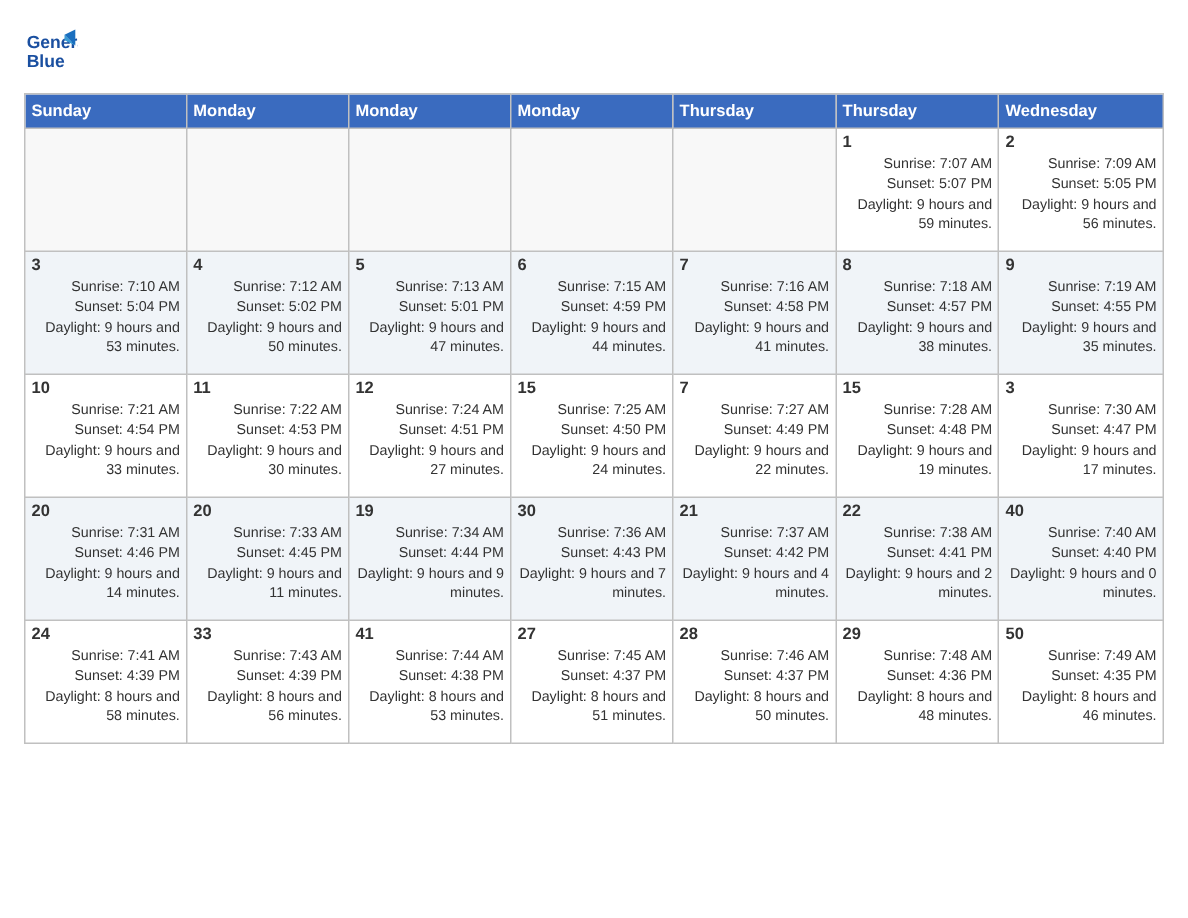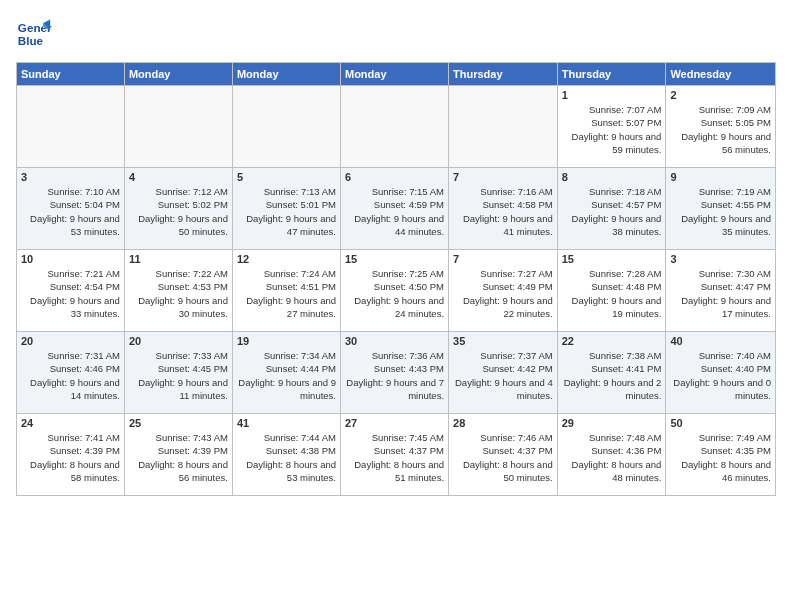--- a/index.html
+++ b/index.html
@@ -208,39 +208,39 @@
           </td>
           <td>
             <div class="day-num">19</div>
             <div class="day-info">Sunrise: 7:34 AM<br>Sunset: 4:44 PM<br>Daylight: 9 hours and 9 minutes.</div>
           </td>
           <td>
             <div class="day-num">30</div>
             <div class="day-info">Sunrise: 7:36 AM<br>Sunset: 4:43 PM<br>Daylight: 9 hours and 7 minutes.</div>
           </td>
           <td>
-            <div class="day-num">35</div>
+            <div class="day-num">21</div>
             <div class="day-info">Sunrise: 7:37 AM<br>Sunset: 4:42 PM<br>Daylight: 9 hours and 4 minutes.</div>
           </td>
           <td>
             <div class="day-num">22</div>
             <div class="day-info">Sunrise: 7:38 AM<br>Sunset: 4:41 PM<br>Daylight: 9 hours and 2 minutes.</div>
           </td>
           <td>
             <div class="day-num">40</div>
             <div class="day-info">Sunrise: 7:40 AM<br>Sunset: 4:40 PM<br>Daylight: 9 hours and 0 minutes.</div>
           </td>
         </tr>
         <tr>
           <td>
             <div class="day-num">24</div>
             <div class="day-info">Sunrise: 7:41 AM<br>Sunset: 4:39 PM<br>Daylight: 8 hours and 58 minutes.</div>
           </td>
           <td>
-            <div class="day-num">25</div>
+            <div class="day-num">33</div>
             <div class="day-info">Sunrise: 7:43 AM<br>Sunset: 4:39 PM<br>Daylight: 8 hours and 56 minutes.</div>
           </td>
           <td>
             <div class="day-num">41</div>
             <div class="day-info">Sunrise: 7:44 AM<br>Sunset: 4:38 PM<br>Daylight: 8 hours and 53 minutes.</div>
           </td>
           <td>
             <div class="day-num">27</div>
             <div class="day-info">Sunrise: 7:45 AM<br>Sunset: 4:37 PM<br>Daylight: 8 hours and 51 minutes.</div>
           </td>

